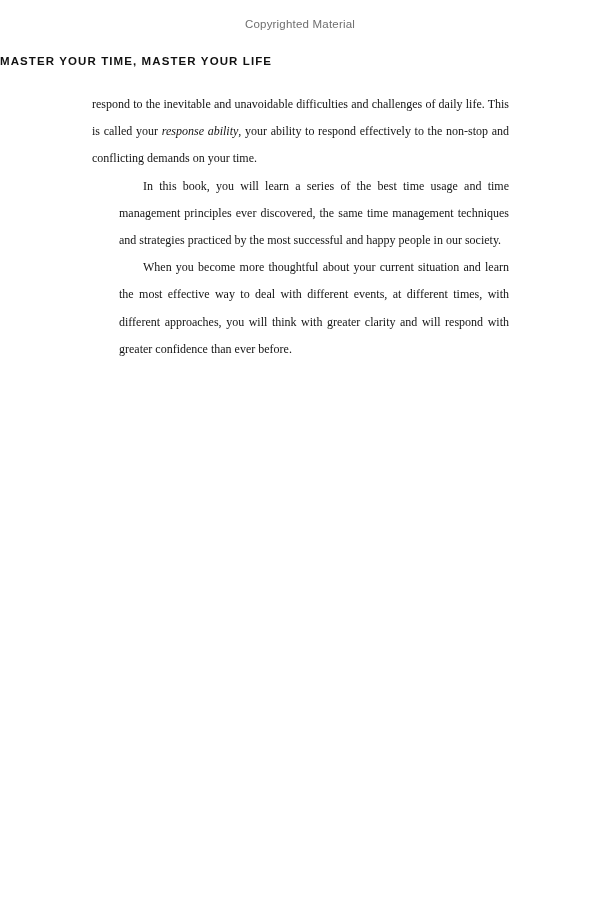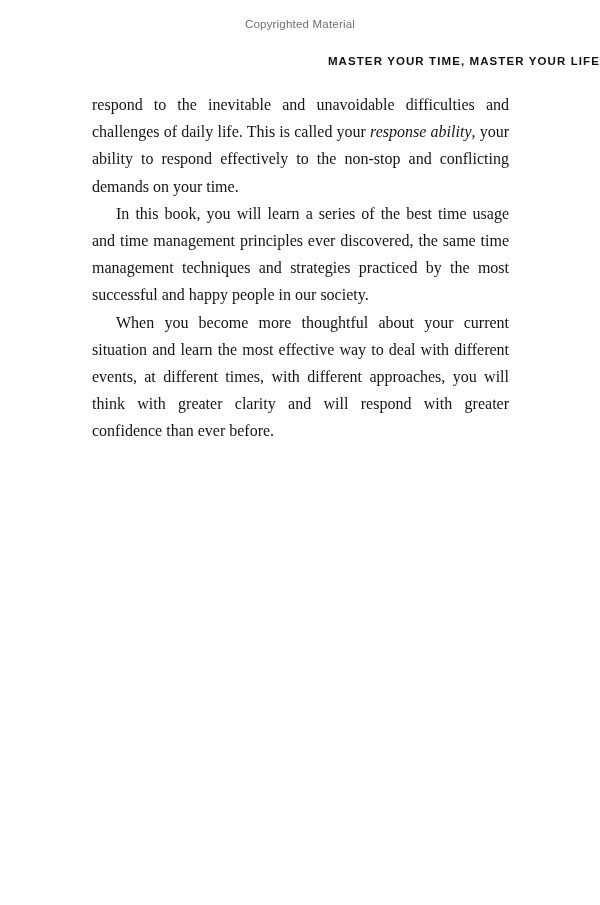--- a/index.html
+++ b/index.html
@@ -25,43 +25,44 @@
     color: #6f6f6f;
     letter-spacing: 0.2px;
   }
   .copyright-top { top: 18px; }
   .copyright-bottom { top: 872px; }
   .running-header {
     position: absolute;
     top: 55px;
     left: 0;
     width: 100%;
-    text-align: right;
+    text-align: left;
     font-family: "Liberation Sans", sans-serif;
     font-weight: bold;
     font-size: 11.5px;
     letter-spacing: 1.1px;
     color: #111111;
   }
   .body-text {
     position: absolute;
     top: 91px;
     left: 92px;
     width: 417px;
-    font-size: 16px;
+    font-size: 12px;
     line-height: 27.2px;
     color: #141414;
     text-align: justify;
   }
   .body-text p {
     margin: 0;
     padding: 0;
   }
   .body-text p.indent {
     text-indent: 24px;
+    margin-left: 27px;
   }
   .body-text span.italic {
     font-style: italic;
   }
   .page-number {
     position: absolute;
     top: 829px;
     left: 0;
     width: 100%;
     text-align: center;

